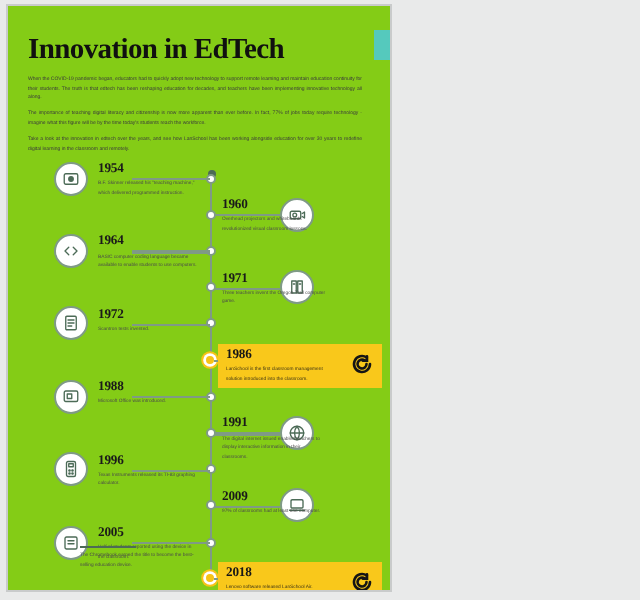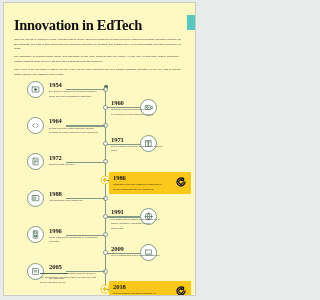--- a/index.html
+++ b/index.html
@@ -4,21 +4,21 @@
 <style>
   html,body{margin:0;padding:0;}
   body{
     width:200px;height:300px;overflow:hidden;
     background:#e9eaea;
     font-family:"Liberation Sans",sans-serif;
   }
   .page{
     position:absolute;left:3px;top:2px;
     width:193px;height:294px;
-    background:#fef9c3;
+    background:#84cc16;
     border:1px solid #c9cbcb;
     box-sizing:border-box;
     overflow:hidden;
   }
   .accent-square{
     position:absolute;left:183px;top:12px;
     width:11px;height:15px;
     background:#55c9bd;
   }
   .title{

